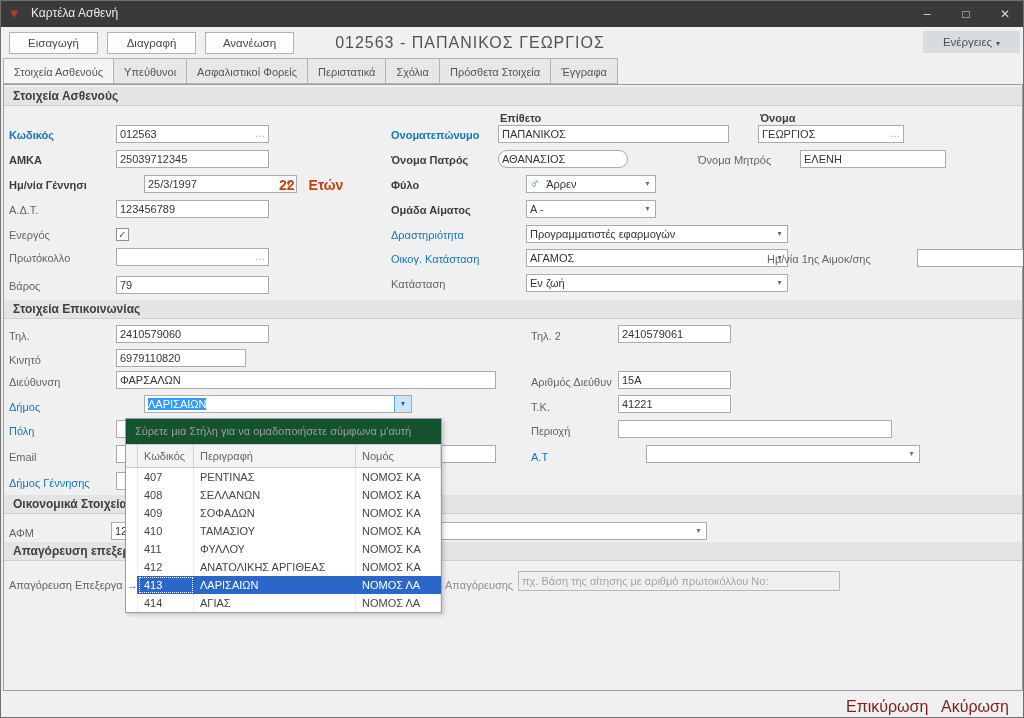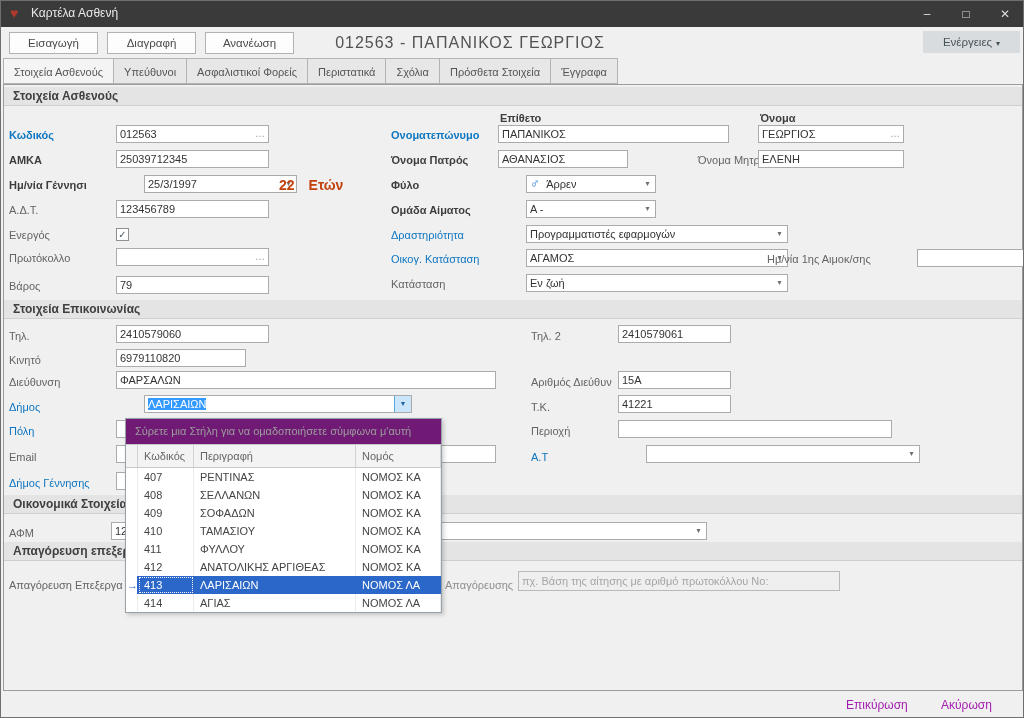--- a/index.html
+++ b/index.html
@@ -58,37 +58,37 @@
   .combo.open .arr{background:#cbe6fb;border-left:1px solid #57a7e0;color:#1f5f9e;width:16px;}
   .malesym{color:#2b7cd3;font-size:13px;margin-right:4px;line-height:15px;}
   .chk{position:absolute;width:13px;height:13px;border:1px solid #8f8f8f;background:#fff;
       font-size:10px;color:#4f5d66;line-height:12px;text-align:center;box-sizing:border-box;}
   .age{position:absolute;font-size:14px;font-weight:bold;color:#c2410c;white-space:nowrap;}
   .age .unit{margin-left:14px;}
   
   .panel{position:absolute;left:124px;top:417px;width:317px;height:195px;background:#fff;
       border:1px solid #98a0a8;box-shadow:2px 2px 4px rgba(0,0,0,.18);z-index:20;box-sizing:border-box;}
   .dd-hint{height:25px;line-height:25px;padding-left:9px;font-size:11px;color:#9d9d9d;
-      background:#701a75;overflow:hidden;white-space:nowrap;}
+      background:#14532d;overflow:hidden;white-space:nowrap;}
   .dd-head{display:flex;height:24px;line-height:23px;background:#f3f3f3;
       border-top:1px solid #c9c9c9;border-bottom:1px solid #c9c9c9;font-size:11px;color:#666;box-sizing:border-box;}
   .dd-head .dc{border-right:1px solid #d2d2d2;}
   .dc{display:block;padding-left:6px;overflow:hidden;white-space:nowrap;box-sizing:border-box;}
   .dc.ind{width:12px;padding-left:1px;}
   .dc.code{width:56px;}
   .dc.desc{width:162px;}
   .dc.nomos{flex:1;}
   .dd-row{display:flex;height:18px;line-height:18px;font-size:11px;color:#444;background:#fff;}
   .dd-row .dc{border-right:1px solid #ececec;}
   .dd-row.sel .dc{background:#2a67c8;color:#fff;border-right-color:#2a67c8;}
   .dd-row.sel .dc.ind{background:#fff;color:#2a67c8;font-size:11px;}
   .dd-row .dc.code.foc{outline:1px dotted #fff;outline-offset:-2px;}
   
   .footer{position:absolute;left:0;top:690px;width:1024px;height:28px;background:#f0f0f0;}
-  .flink{position:absolute;top:7px;font-size:12px;color:#a21caf;}
+  .flink{position:absolute;top:7px;font-size:16px;color:#7f1d1d;}
 </style>
 </head>
 <body>
 
 <div class="win">
 
   <div class="titlebar">
     <span class="hearticon">♥</span>
     <span class="wtitle">Καρτέλα Ασθενή</span>
     <div class="wbtn min">–</div>
@@ -157,23 +157,23 @@
   <span class="lbl b" style="left:759px;top:108px">Όνομα</span>
 
   <span class="lbl blueb" style="left:390px;top:125px">Ονοματεπώνυμο</span>
   <input class="f" style="left: 497px; top: 124px; width: 231px;" value="ΠΑΠΑΝΙΚΟΣ">
   <div class="tfield" style="left:757px;top:124px;width:146px">
     <span>ΓΕΩΡΓΙΟΣ</span>
     <span class="dots">…</span>
   </div>
 
   <span class="lbl b" style="left:390px;top:150px">Όνομα Πατρός</span>
-  <input class="f" style="left: 497px; top: 149px; width: 130px;" value="ΑΘΑΝΑΣΙΟΣ">
+  <input class="f" style="left: 497px; top: 149px; width: 130px; border-radius: 9px;" value="ΑΘΑΝΑΣΙΟΣ">
   <span class="lbl" style="left:697px;top:150px">Όνομα Μητρός</span>
-  <input class="f" style="left: 757px; top: 149px; width: 146px;" value="ΕΛΕΝΗ">
+  <input class="f" style="left: 799px; top: 149px; width: 146px;" value="ΕΛΕΝΗ">
 
   <span class="lbl b" style="left:390px;top:175px">Φύλο</span>
   <div class="combo" style="left:497px;top:174px;width:130px">
     <span class="malesym">♂</span>
     <span>Άρρεν</span>
     <span class="arr">▾</span>
   </div>
 
   <span class="lbl b" style="left:390px;top:200px">Ομάδα Αίματος</span>
   <div class="combo" style="left:497px;top:199px;width:130px">

